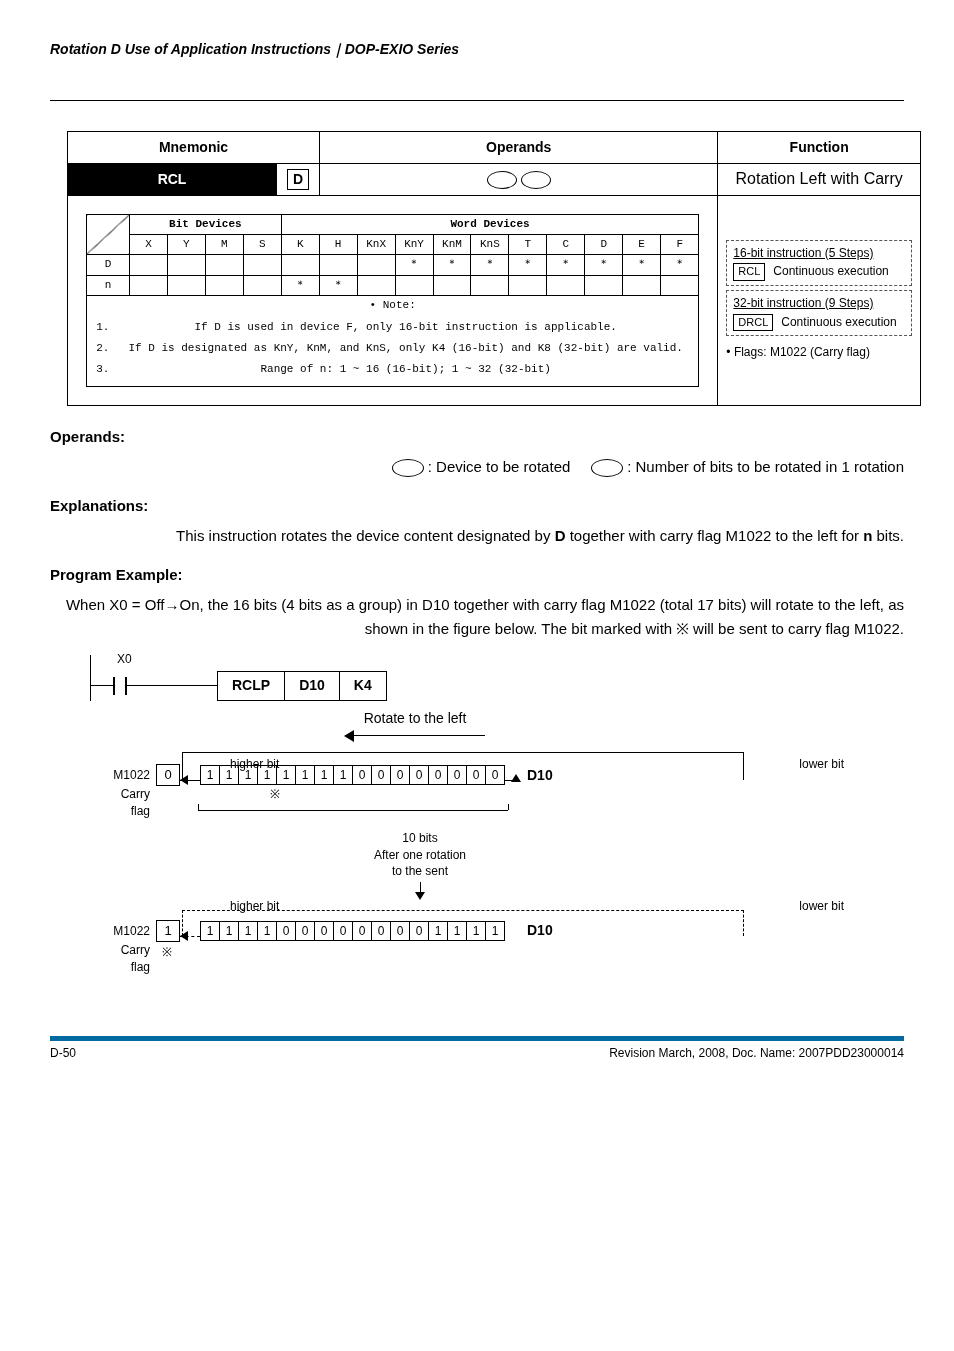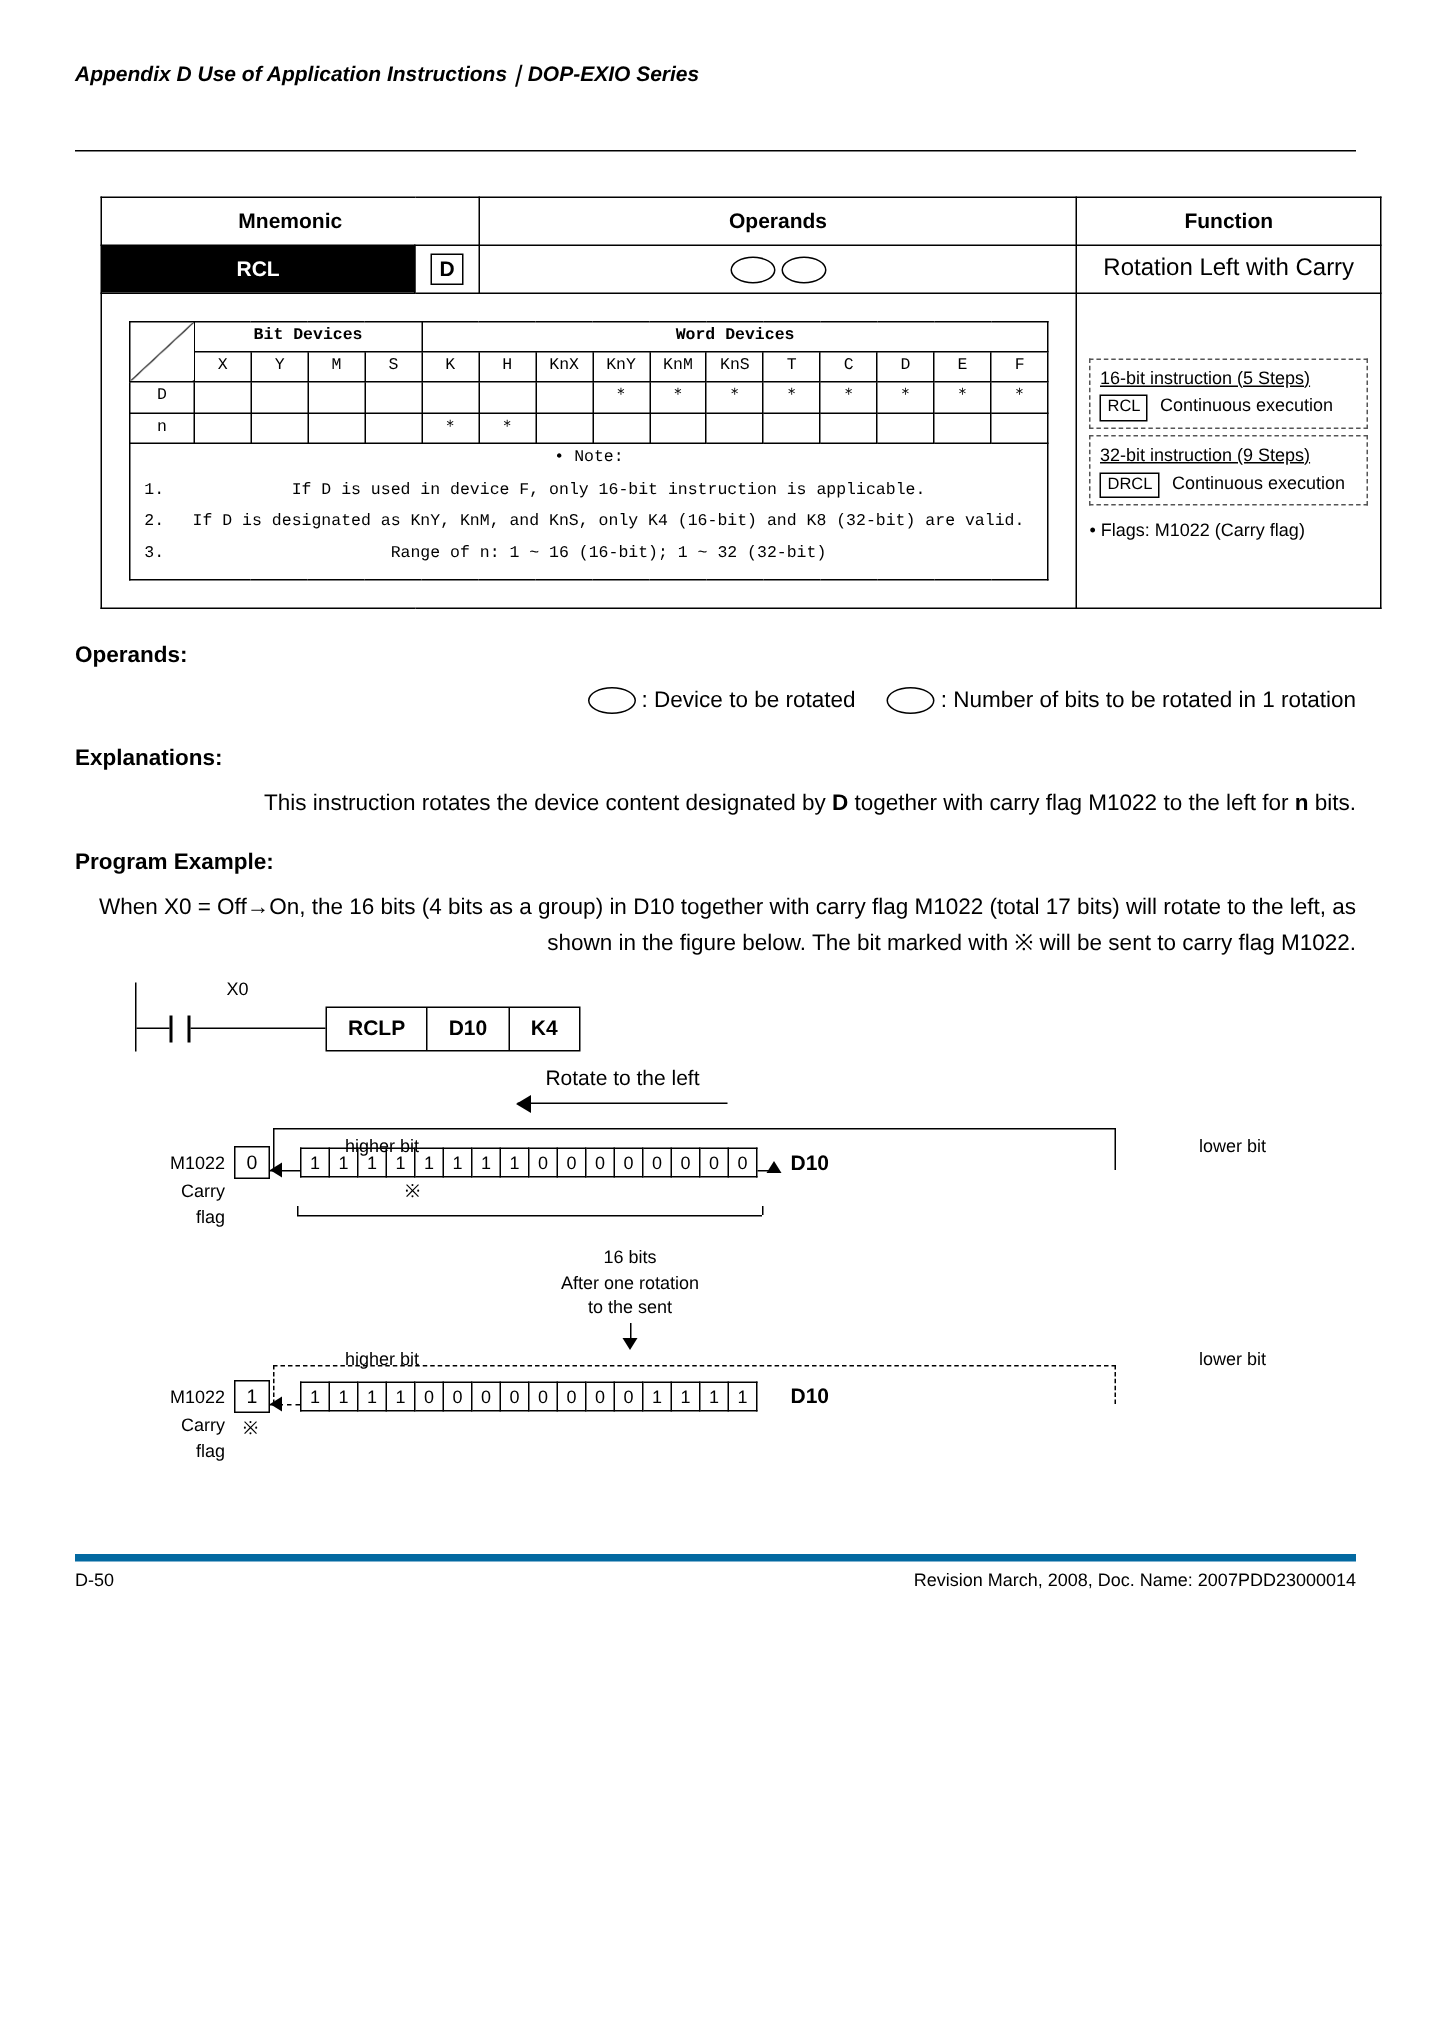--- a/index.html
+++ b/index.html
@@ -254,21 +254,21 @@
     border-top: 5px solid #0369a1;
     padding-top: 4px;
   }
   .star {
     font-family: "Arial Unicode MS", Arial;
   }
 </style>
 </head>
 <body>
 
-<div class="header-italic">Appendix D Use of Application Instructions｜DOP-EXIO Series</div>
+<div class="header-italic">Rotation D Use of Application Instructions｜DOP-EXIO Series</div>
 <hr class="header-sep">
 
 <table class="main-table">
   <tbody>
       <tr>
     <td class="hdr-cell" colspan="2">Mnemonic</td>
     <td class="hdr-cell">Operands</td>
     <td class="hdr-cell" colspan="2">Function</td>
   </tr>
   <tr class="mnemonic-row">
@@ -389,21 +389,21 @@
 </p>
 
 <h4 class="section">Program Example:</h4>
 <p class="body">When X0 = Off→On, the 16 bits (4 bits as a group) in D10 together with carry flag M1022 (total 17 bits) will rotate to the left, as shown in the figure below. The bit marked with ※ will be sent to carry flag M1022.</p>
 
 <div class="diagram">
 
   <div style="display:flex; align-items:flex-end; height:46px;">
     <div class="vwire" style="height:46px;"></div>
     <div style="position:relative;">
-      <div class="small-label" style="position:absolute; top:-20px; left:26px;margin-left:34px;">X0</div>
+      <div class="small-label" style="position:absolute; top:-20px; left:26px;">X0</div>
       <div style="display:flex; align-items:center;font-weight:bold;">
         <div class="wire" style="width:22px;"></div>
         <span class="contact"></span>
         <div class="wire" style="width:90px;"></div>
         <div class="instr-box">
           <span>RCLP</span>
           <span>D10</span>
           <span>K4</span>
         </div>
       </div>
@@ -473,21 +473,21 @@
     <div style="position:relative; flex:1;">
       <span class="small-label star" style="position:absolute; left:92px; top:0;">※</span>
 
       <div style="position:absolute; left:20px; width:310px; top:24px; border-top:1px solid #000;"></div>
       <div style="position:absolute; left:20px; top:18px; height:6px; border-left:1px solid #000;"></div>
       <div style="position:absolute; left:330px; top:18px; height:6px; border-left:1px solid #000;"></div>
     </div>
   </div>
 
   <div style="margin-left:220px; margin-top:10px; text-align:center; width:220px;">
-    <div class="small-label">16 bits</div>
+    <div class="small-label">10 bits</div>
     <div class="small-label">After one rotation</div>
     <div class="small-label">to the sent</div>
     <div style="display:flex; justify-content:center; margin-top:2px;">
       <div>
         <div class="vwire" style="height:10px; margin:0 auto;"></div>
         <div class="arrow-down"></div>
       </div>
     </div>
   </div>
 

